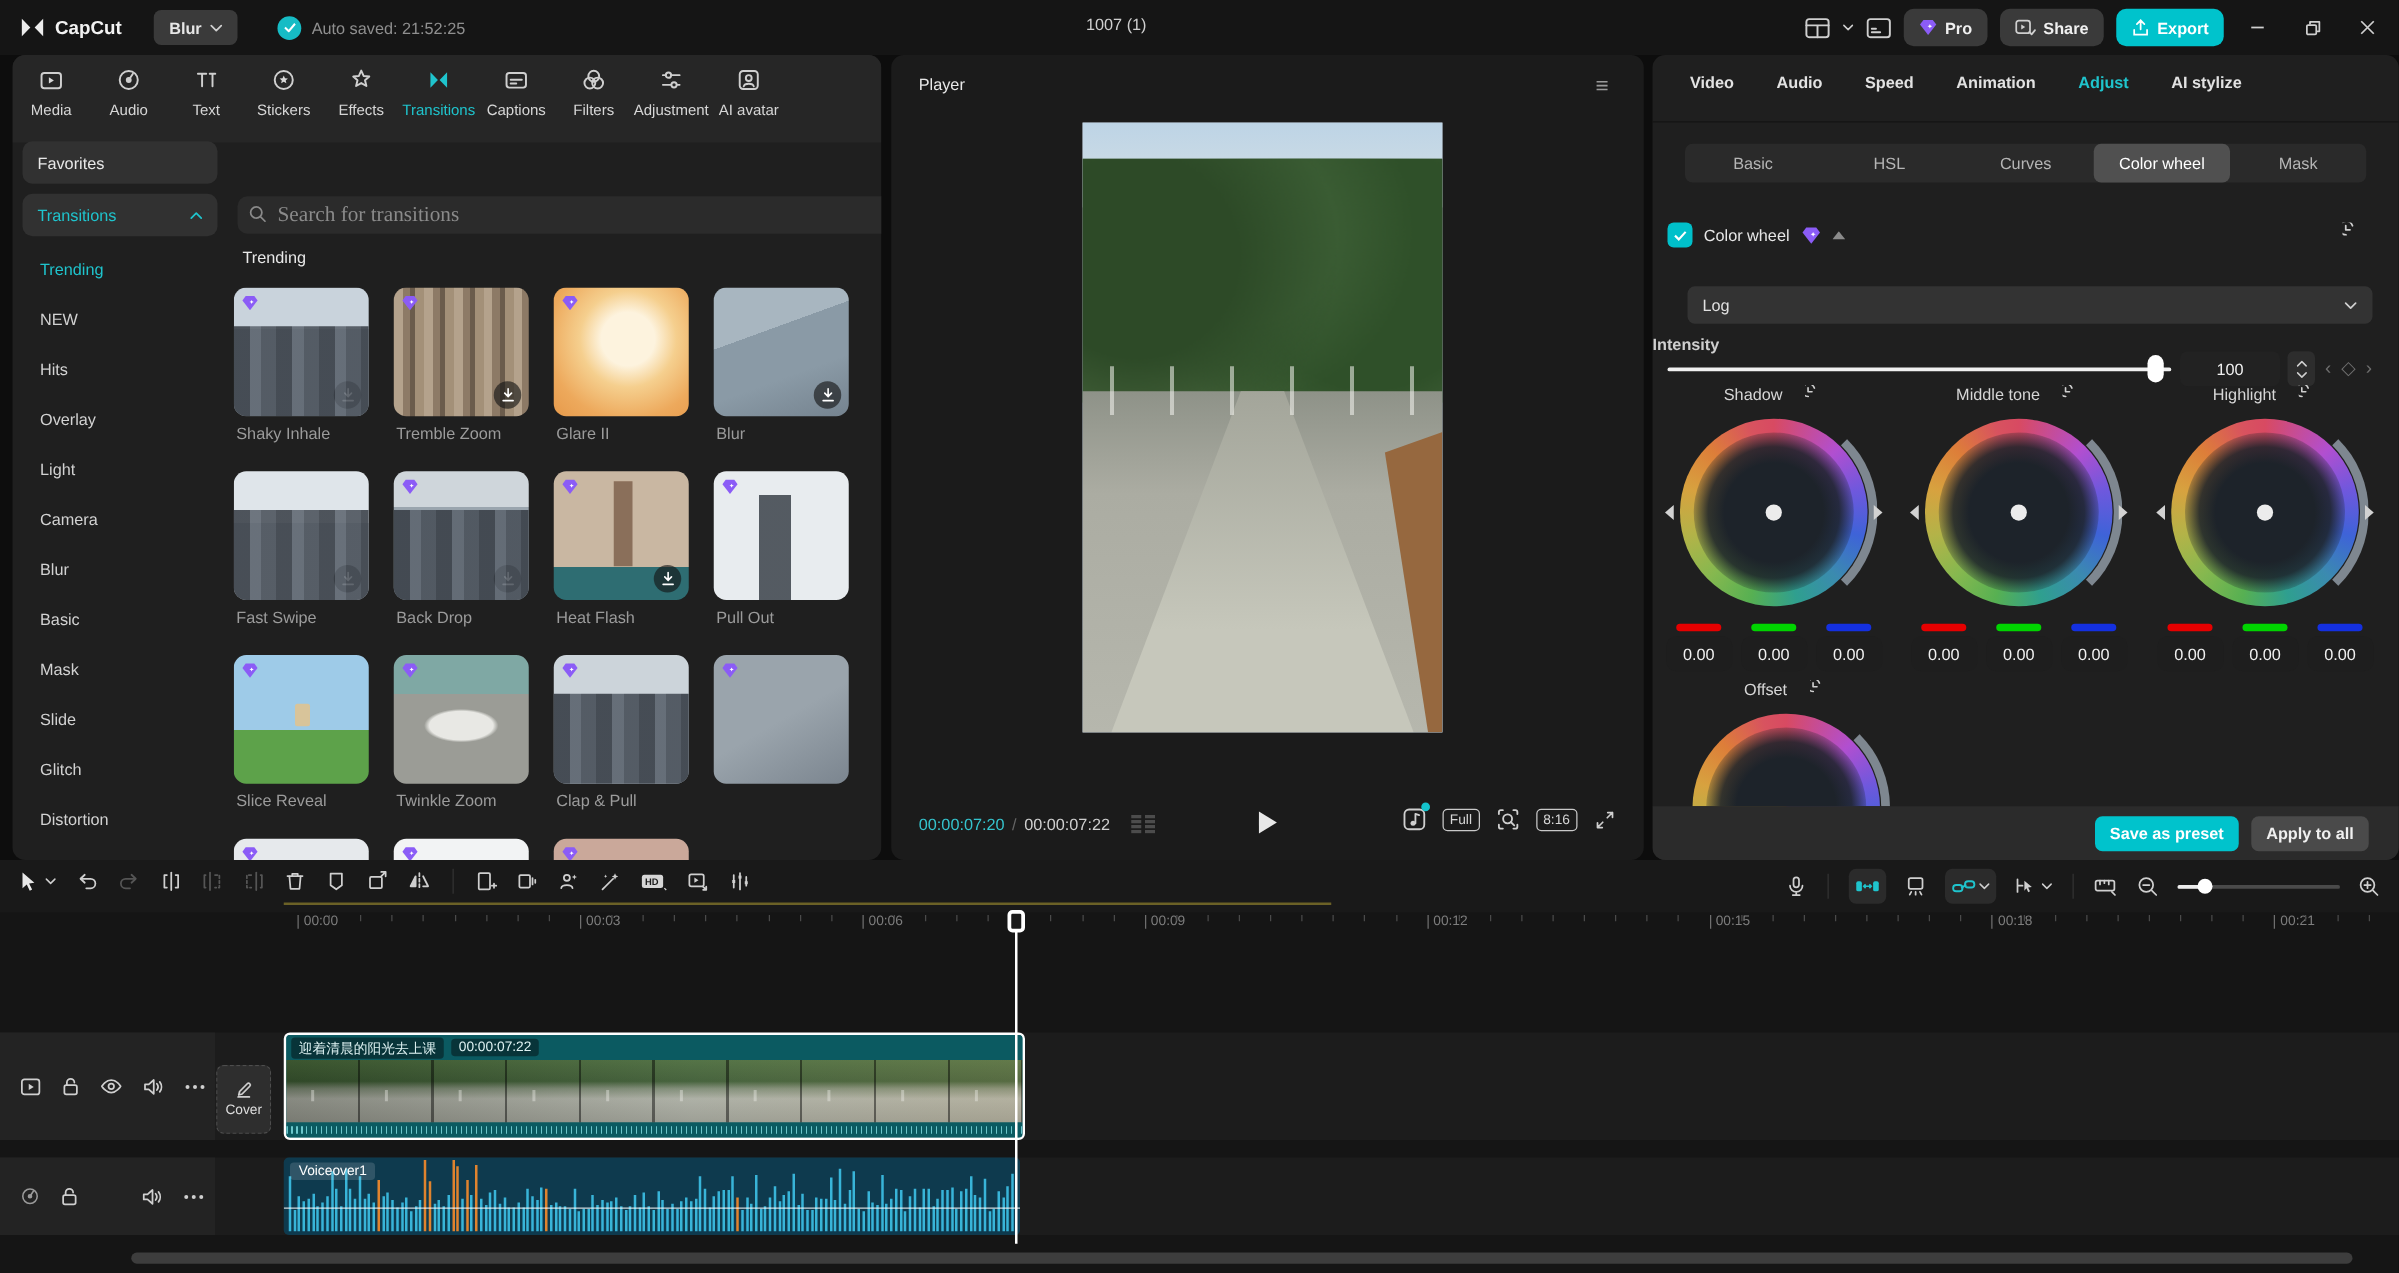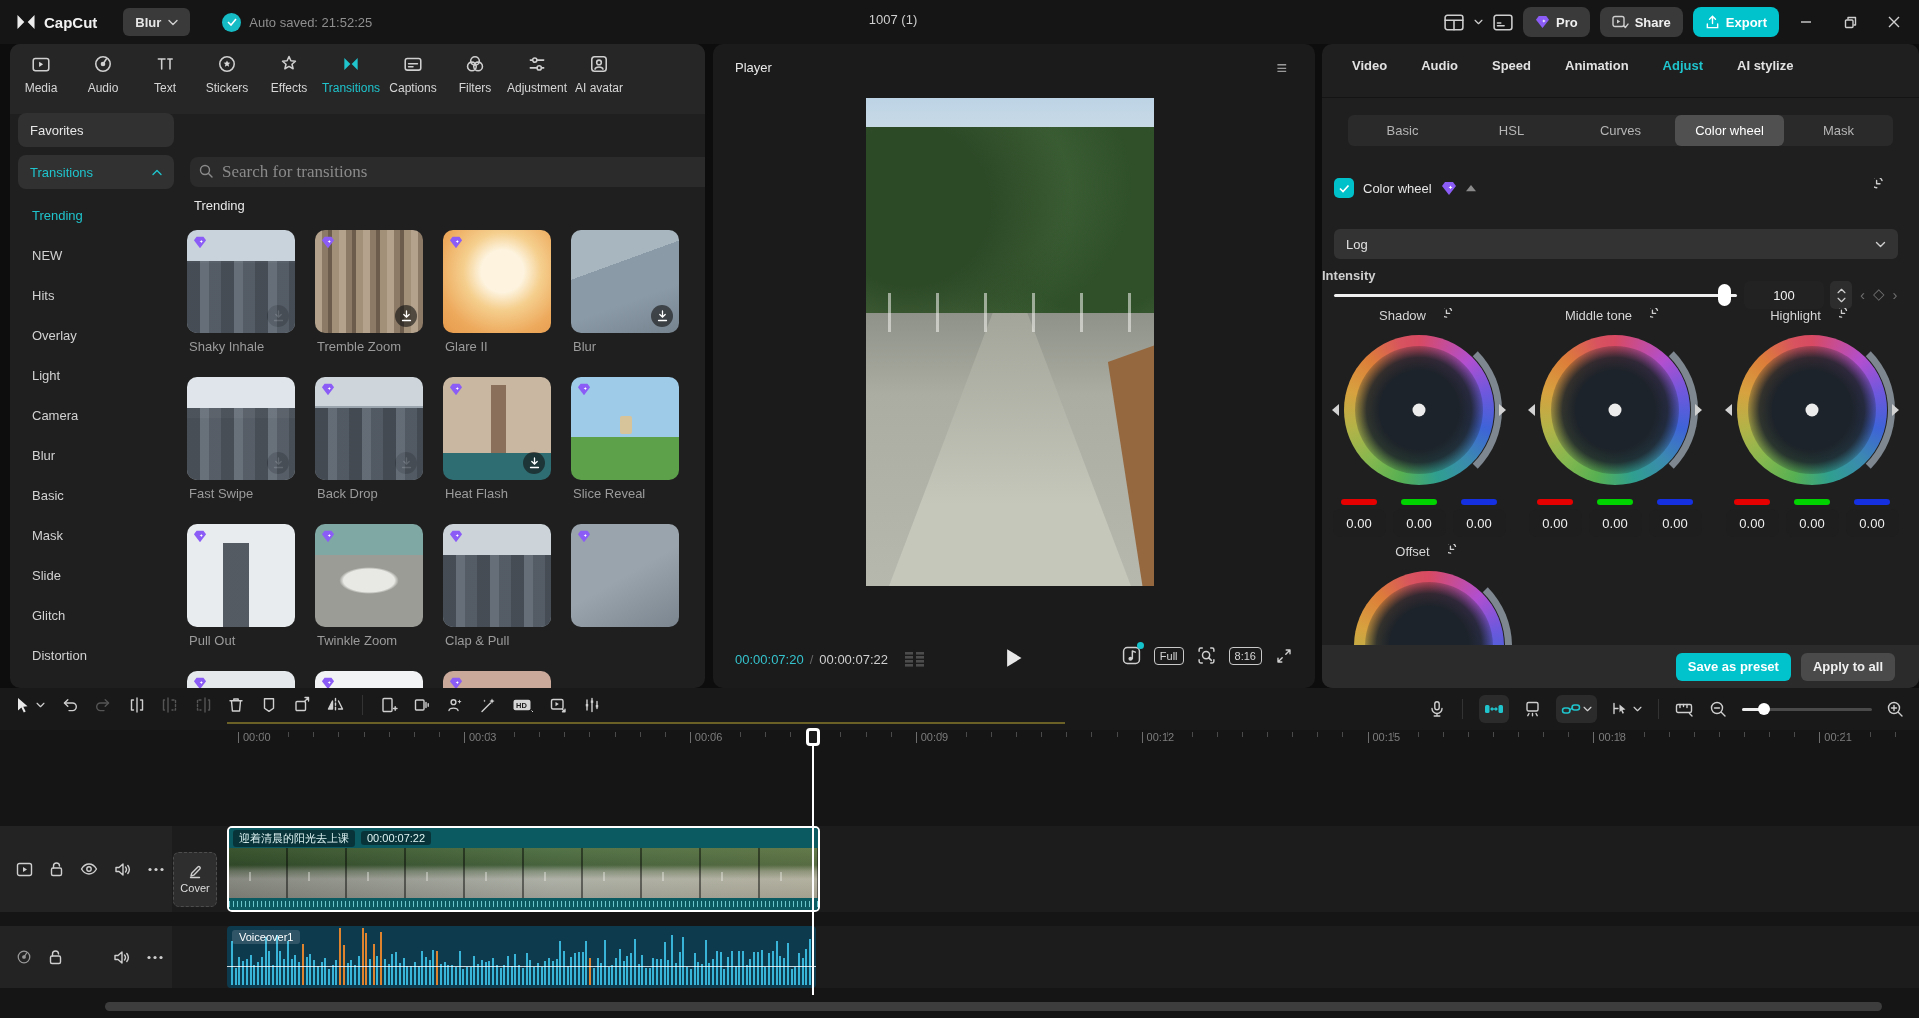--- a/index.html
+++ b/index.html
@@ -110,21 +110,21 @@
   
   .r-tabs{position:absolute;left:30px;top:14px;display:flex;gap:34px;font-weight:bold;color:#e2e2e2;}
   .r-tab.active{color:#1fc4cd;}
   .r-divider{position:absolute;left:0;top:53px;width:100%;height:1px;background:#141414;}
   .subtabs{position:absolute;left:26px;right:26px;top:71px;height:31px;background:#2a2a2a;border-radius:6px;
     display:flex;align-items:stretch;}
   .subtab{flex:1;display:flex;align-items:center;justify-content:center;color:#b5b5b5;border-radius:6px;}
   .subtab.active{background:#505050;color:#fff;}
   .cw-row{position:absolute;left:12px;top:134px;display:flex;align-items:center;gap:9px;}
   .checkbox{width:20px;height:20px;border-radius:5px;background:#00c0ca;display:flex;align-items:center;justify-content:center;}
-  .dropdown{position:absolute;left:12px;right:21px;top:185px;height:30px;background:#333;border-radius:6px;
+  .dropdown{position:absolute;left:28px;right:21px;top:185px;height:30px;background:#333;border-radius:6px;
     display:flex;align-items:center;justify-content:space-between;padding:0 12px;color:#e0e0e0;}
   .int-label{position:absolute;left:0;top:224px;color:#cfcfcf;font-weight:bold;}
   .slider-track{position:absolute;left:12px;top:250px;width:403px;height:3px;background:#f0f0f0;border-radius:2px;}
   .slider-handle{position:absolute;left:396px;top:240px;width:13px;height:22px;border-radius:7px;background:#fff;}
   .int-box{position:absolute;left:422px;top:237px;width:80px;height:28px;background:#222;border-radius:6px;
     display:flex;align-items:center;justify-content:center;color:#f0f0f0;}
   .stepper{position:absolute;left:508px;top:237px;width:22px;height:28px;background:#2d2d2d;border-radius:5px;
     display:flex;flex-direction:column;align-items:center;justify-content:center;gap:3px;}
   .kfnav{position:absolute;left:538px;top:241px;display:flex;gap:8px;color:#6e6e6e;font-size:15px;align-items:center;}
   .wheel-col{position:absolute;width:172px;}
@@ -505,40 +505,40 @@
             </span>
             <span class="dl">
               <svg width="11" height="12" viewBox="0 0 11 12">
                 <path d="M5.5 1v6M2.8 4.5L5.5 7.2 8.2 4.5M1.5 10.5h8" stroke="#fff" stroke-width="1.3" fill="none" stroke-linecap="round"></path>
               </svg>
             </span>
           </div>
           <div class="cname">Heat Flash</div>
         </div>
         <div class="card">
+          <div class="thumb art8">
+            <span class="gem">
+              <svg width="14" height="13" viewBox="0 0 16 15">
+                <path d="M4 1h8l3 4-7 9-7-9z" fill="#8b5cf6"></path>
+                <path d="M9.5 4.5l.6 1.3 1.4.6-1.4.6-.6 1.3-.6-1.3-1.4-.6 1.4-.6z" fill="#fff"></path>
+              </svg>
+            </span>
+          </div>
+          <div class="cname">Pull Out</div>
+        </div>
+        <div class="card">
           <div class="thumb art9">
             <span class="gem">
               <svg width="14" height="13" viewBox="0 0 16 15">
                 <path d="M4 1h8l3 4-7 9-7-9z" fill="#8b5cf6"></path>
                 <path d="M9.5 4.5l.6 1.3 1.4.6-1.4.6-.6 1.3-.6-1.3-1.4-.6 1.4-.6z" fill="#fff"></path>
               </svg>
             </span>
           </div>
           <div class="cname">Slice Reveal</div>
-        </div>
-        <div class="card">
-          <div class="thumb art8">
-            <span class="gem">
-              <svg width="14" height="13" viewBox="0 0 16 15">
-                <path d="M4 1h8l3 4-7 9-7-9z" fill="#8b5cf6"></path>
-                <path d="M9.5 4.5l.6 1.3 1.4.6-1.4.6-.6 1.3-.6-1.3-1.4-.6 1.4-.6z" fill="#fff"></path>
-              </svg>
-            </span>
-          </div>
-          <div class="cname">Pull Out</div>
         </div>
         <div class="card">
           <div class="thumb art10">
             <span class="gem">
               <svg width="14" height="13" viewBox="0 0 16 15">
                 <path d="M4 1h8l3 4-7 9-7-9z" fill="#8b5cf6"></path>
                 <path d="M9.5 4.5l.6 1.3 1.4.6-1.4.6-.6 1.3-.6-1.3-1.4-.6 1.4-.6z" fill="#fff"></path>
               </svg>
             </span>
           </div>

